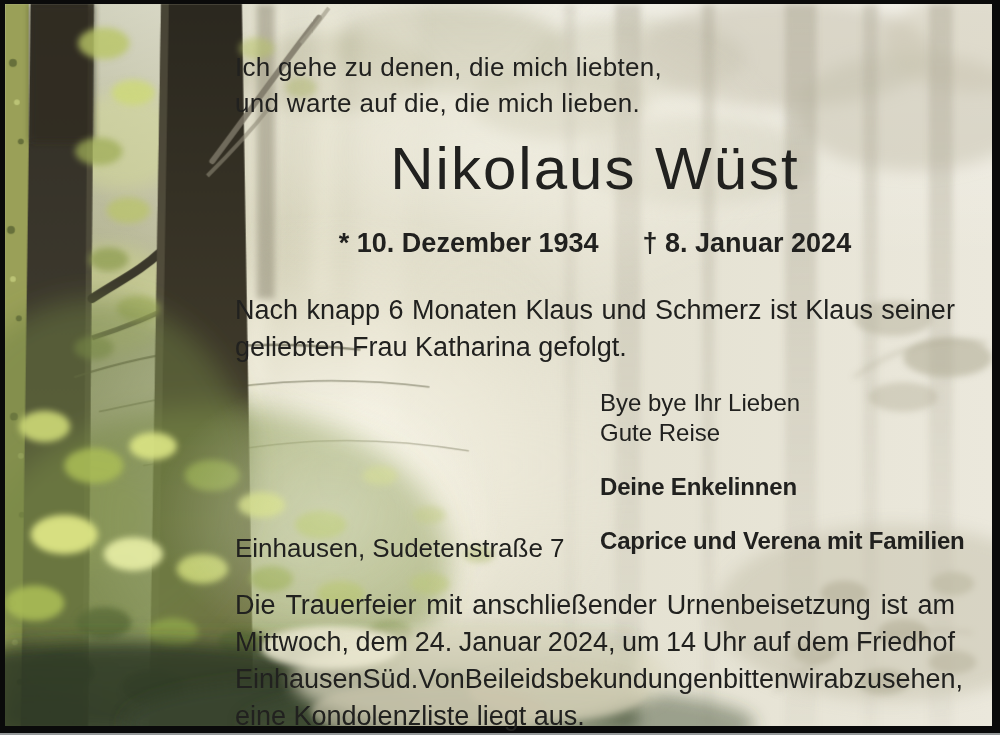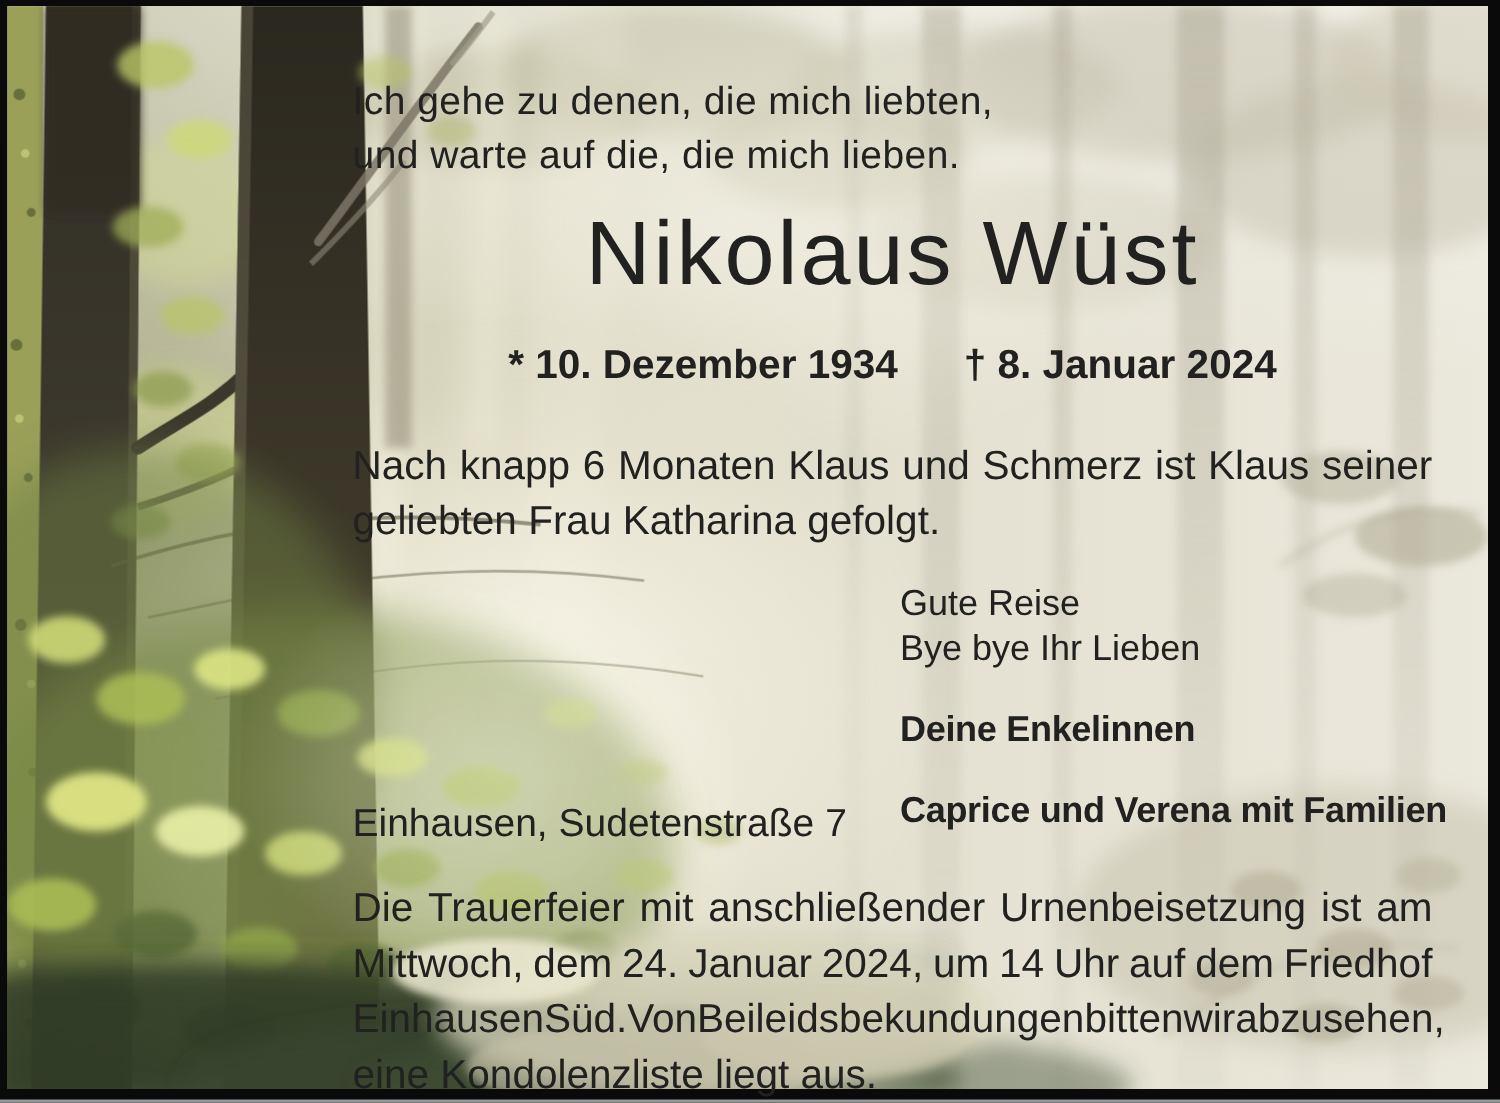--- a/index.html
+++ b/index.html
@@ -252,22 +252,22 @@
           <span>und</span>
           <span>Schmerz</span>
           <span>ist</span>
           <span>Klaus</span>
           <span>seiner</span>
         </div>
       <div>geliebten Frau Katharina gefolgt.</div>
     </div>
 
     <div class="farewell">
+      <div>Bye bye Ihr Lieben</div>
       <div>Gute Reise</div>
-      <div>Bye bye Ihr Lieben</div>
       <div class="bold">Deine Enkelinnen</div>
       <div class="bold">Caprice und Verena mit Familien</div>
     </div>
 
     <div class="address">Einhausen, Sudetenstraße 7</div>
 
     <div class="funeral">
       <div data-justify="true">
           <span>Die</span>
           <span>Trauerfeier</span>

